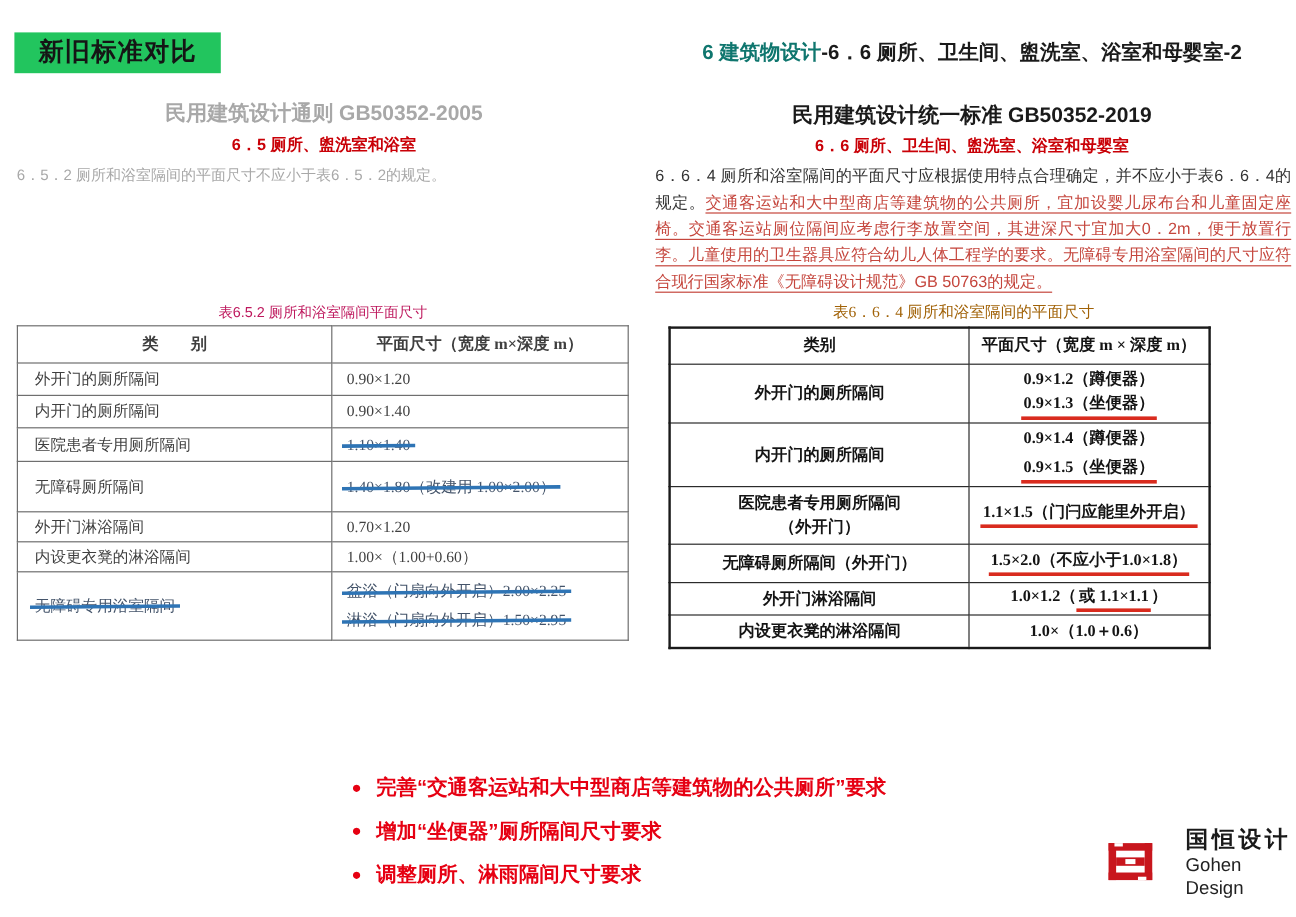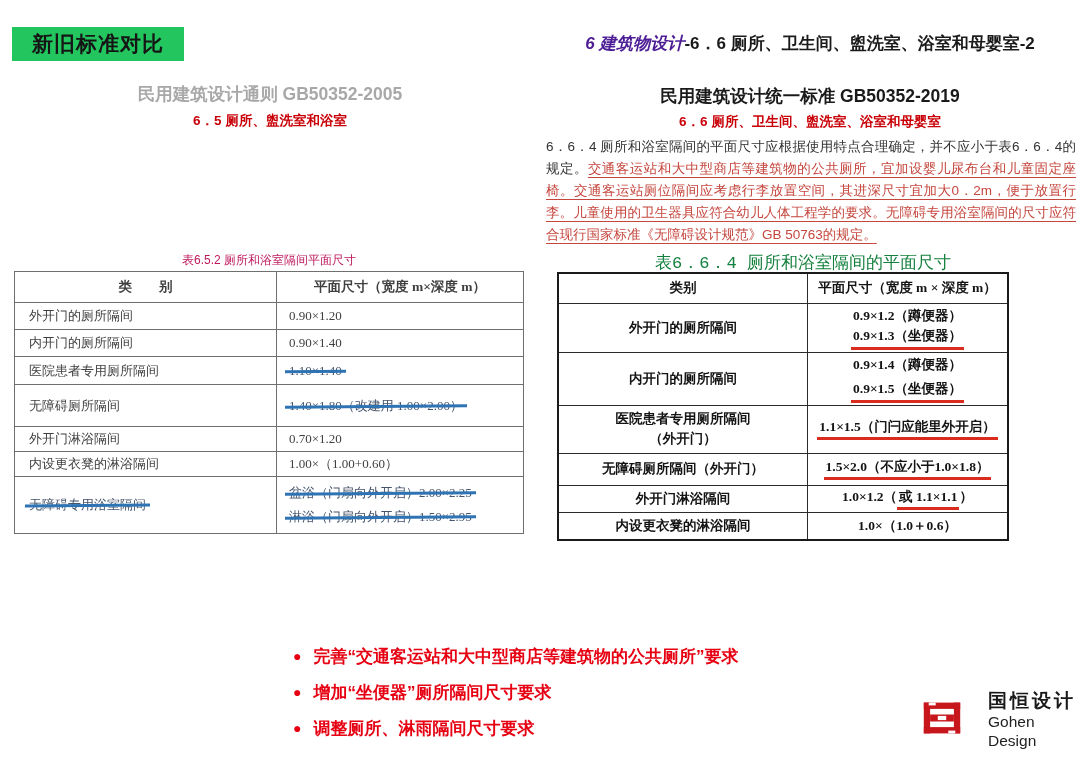--- a/index.html
+++ b/index.html
@@ -6,42 +6,42 @@
   .slide{position:relative;width:1080px;height:764px;background:#ffffff;overflow:hidden;
          font-family:"Liberation Sans","DejaVu Sans",sans-serif;}
 
   
   .badge{position:absolute;left:12px;top:27px;width:172px;height:34px;background:#22c55e;
          color:#151515;font-size:21px;font-weight:bold;text-align:center;line-height:34px;letter-spacing:1px;}
 
   
   .slide-title{position:absolute;left:540px;top:32px;width:540px;text-align:center;
                font-size:17px;font-weight:bold;color:#1a1a1a;white-space:nowrap;}
-  .slide-title .red{color:#4c1d95;font-style:italic;}
+  .slide-title .red{color:#0f766e;}
 
   
   .col-head{position:absolute;width:540px;text-align:center;font-size:17.5px;font-weight:bold;}
   .old-head{left:0;top:82px;color:#a8a8a8;}
   .new-head{left:540px;top:84px;color:#1a1a1a;}
   .col-sub{position:absolute;width:540px;text-align:center;font-size:13.5px;font-weight:bold;color:#c90007;}
   .old-sub{left:0;top:112px;}
   .new-sub{left:540px;top:113px;}
 
   .old-para{position:absolute;left:14px;top:138px;width:516px;font-size:12.5px;color:#a8a8a8;}
 
   .new-para{position:absolute;left:546px;top:136px;width:530px;font-size:13.5px;line-height:22px;
             color:#333;text-align:justify;font-weight:bold;}
   .new-para .red-u{color:#c5463d;font-weight:bold;text-decoration:underline;
                    text-decoration-color:#c5463d;text-underline-offset:4px;}
 
   
   .tbl-title-old{position:absolute;left:14px;top:252px;width:510px;text-align:center;
                  font-size:12px;color:#be185d;}
   .tbl-title-new{position:absolute;left:557px;top:251px;width:492px;text-align:center;
-                 font-size:17px;color:#15803d;font-family:Liberation Mono, monospace;}
+                 font-size:13px;color:#a16207;font-family:Liberation Serif, serif;}
 
   
   table{border-collapse:collapse;}
   .tbl-old{position:absolute;left:14px;top:271px;width:510px;
            font-family:"Liberation Serif","DejaVu Serif",serif;font-size:13px;color:#3f3f3f;}
   .tbl-old th,.tbl-old td{border:1px solid #6f6f6f;padding:2px 10px;}
   .tbl-old th{font-weight:bold;text-align:center;font-size:13.5px;}
   .tbl-old td.c1{width:237px;text-align:left;padding-left:14px;}
   .tbl-old td.c2{text-align:left;padding-left:12px;}
 
@@ -77,20 +77,21 @@
 <div class="slide">
 
   <div class="badge">新旧标准对比</div>
 
   <div class="slide-title">
     <span class="red">6 建筑物设计</span><span>-6．6 厕所、卫生间、盥洗室、浴室和母婴室-2</span>
   </div>
 
   <div class="col-head old-head">民用建筑设计通则  GB50352-2005</div>
   <div class="col-sub old-sub">6．5 厕所、盥洗室和浴室</div>
+  <div class="old-para">6．5．2 厕所和浴室隔间的平面尺寸不应小于表6．5．2的规定。</div>
 
   <div class="tbl-title-old">表6.5.2 厕所和浴室隔间平面尺寸</div>
 
   <table class="tbl-old">
     <tbody>
         <tr style="height:31px;margin-top:16px;">
       <th class="c1">类　　别</th>
       <th>平面尺寸（宽度 m×深度 m）</th>
     </tr>
     <tr style="height:27px;">

